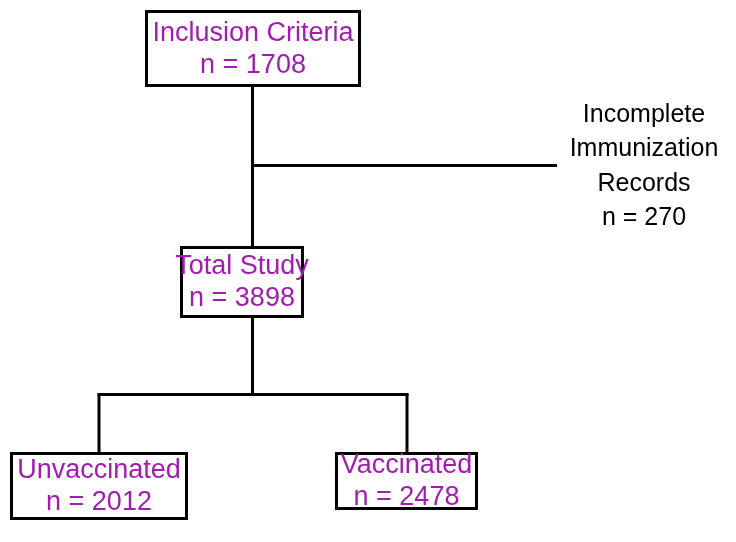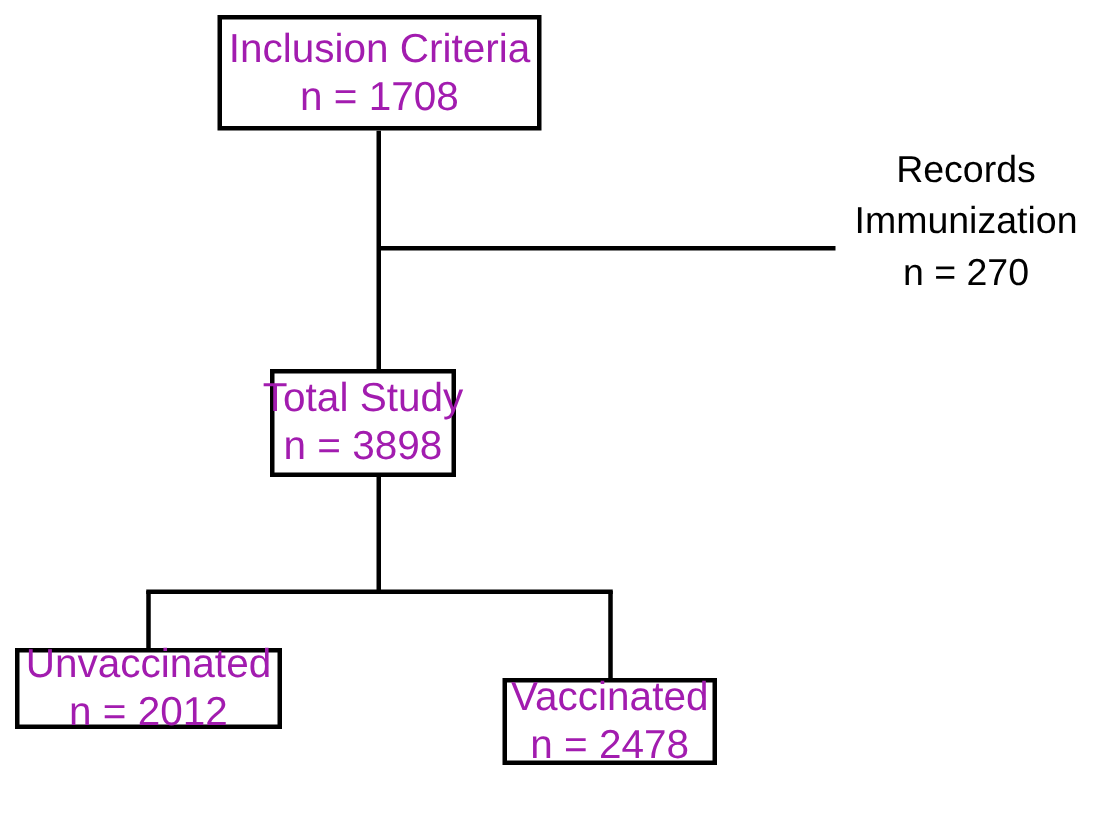--- a/index.html
+++ b/index.html
@@ -50,23 +50,23 @@
   
   #node-total {
     left: 180px;
     top: 246px;
     width: 124px;
     height: 72px;
   }
   
   #node-unvaccinated {
     left: 10px;
-    top: 432px;
+    top: 452px;
     width: 178px;
-    height: 54px;
+    height: 68px;
   }
   
   #node-vaccinated {
     left: 335px;
     top: 452px;
     width: 143px;
     height: 58px;
   }
 
   
@@ -101,22 +101,23 @@
 
     <line x1="407" y1="394" x2="407" y2="452" stroke="#000000" stroke-width="3"></line>
   </svg>
 
   <div class="node" id="node-inclusion">
     <span class="line1">Inclusion Criteria</span>
     <span class="line2">n = 1708</span>
   </div>
 
   <div id="excluded-note">
+    <div>Incomplete</div>
+    <div>Immunization</div>
     <div>Records</div>
-    <div>Immunization</div>
     <div>n = 270</div>
   </div>
 
   <div class="node" id="node-total">
     <span class="line1">Total Study</span>
     <span class="line2">n = 3898</span>
   </div>
 
   <div class="node" id="node-unvaccinated">
     <span class="line1">Unvaccinated</span>

